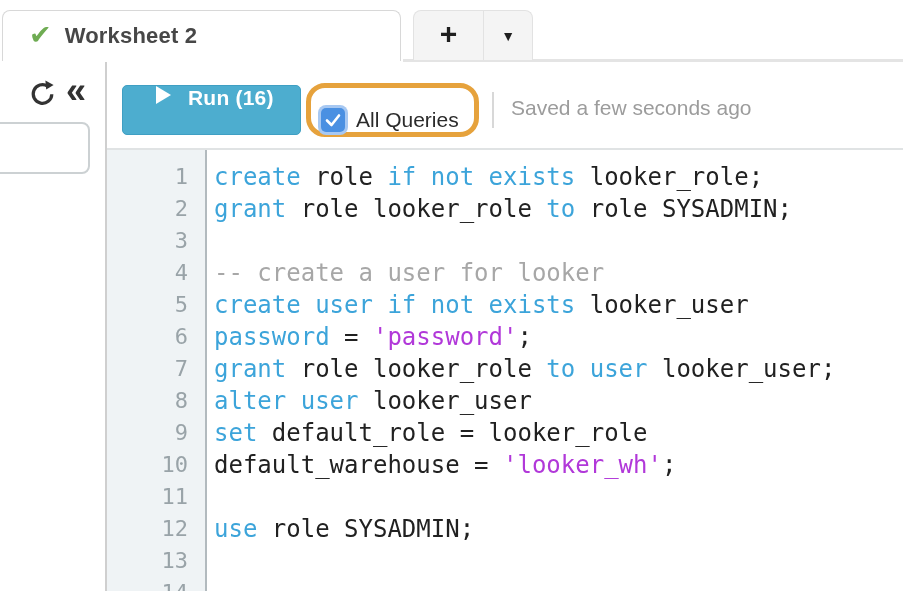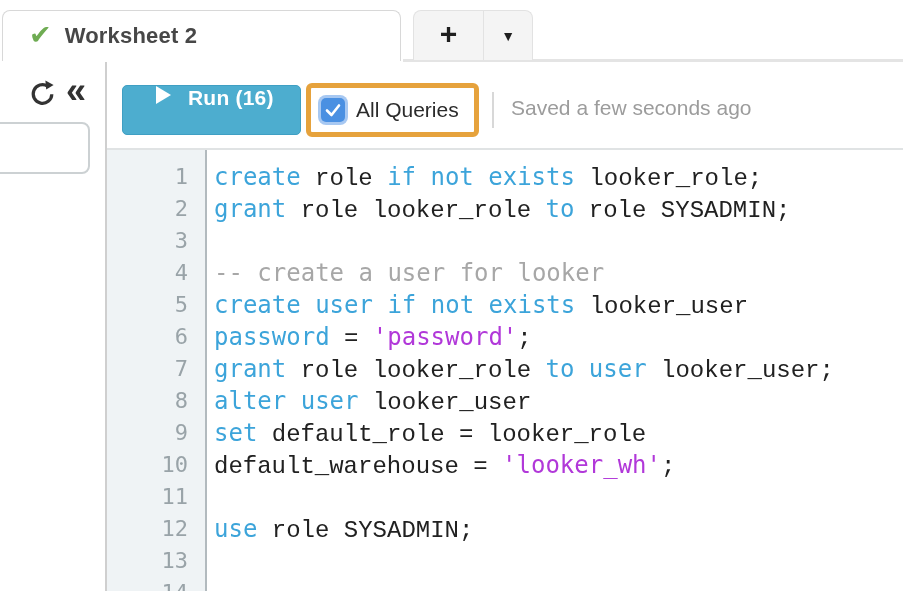--- a/index.html
+++ b/index.html
@@ -46,22 +46,22 @@
   .run-btn{
     position:absolute;left:15px;top:23px;width:179px;height:50px;
     background:var(--run-bg,#4dadcf);border:1.5px solid #3f9fc3;border-radius:5px;
     display:flex;align-items:flex-start;box-sizing:border-box;padding-left:33px;
     cursor:pointer;
   }
   .play-tri{width:0;height:0;border-left:15px solid #fff;border-top:9px solid transparent;border-bottom:9px solid transparent;}
   .run-label{color:#fff;font-size:21px;font-weight:bold;margin-left:17px;letter-spacing:.2px;}
   .aq-highlight{
     position:absolute;left:199px;top:21px;width:173px;height:54px;
-    border:5px solid var(--hl,#e6a23c);border-radius:6px;background:#fff;
-    display:flex;align-items:center;box-sizing:border-box;padding-left:10px;
+    border:5px solid var(--hl,#e6a23c);border-radius:19px;background:#fff;
+    display:flex;align-items:flex-end;box-sizing:border-box;padding-left:10px;
   }
   .aq-checkbox{
     width:24px;height:24px;background:var(--cb,#4a90e2);border-radius:5px;
     box-shadow:0 0 0 3px #a7c8f2;display:flex;align-items:center;justify-content:center;
     cursor:pointer;flex:none;
   }
   .aq-label{font-size:21px;color:#2b2b2b;margin-left:11px;white-space:nowrap;}
   .toolbar-divider{position:absolute;left:385px;top:30px;width:2px;height:36px;background:#d8d8d8;}
   .saved-status{position:absolute;left:404px;top:34px;font-size:21px;color:#9c9c9c;white-space:nowrap;}
   
@@ -78,21 +78,21 @@
     position:absolute;left:100px;top:0;right:0;height:441px;padding-top:11px;padding-left:7px;
     cursor:text;
   }
   .code-line{
     height:32px;line-height:32px;white-space:pre;
     font-family:"DejaVu Sans Mono",monospace;font-size:24px;color:var(--plain,#212121);
   }
   .tok-k{color:var(--kw,#3ca4da);text-align:center;}
   .tok-s{color:var(--str,#b138d9);margin-top:17px;}
   .tok-c{color:var(--cmt,#a7a7a7);}
-  .tok-p{color:var(--plain,#212121);font-family:Liberation Mono, monospace;}
+  .tok-p{color:var(--plain,#212121);}
 </style>
 </head>
 <body>
 
 <div class="tabbar">
   <div class="tabbar-border"></div>
   <div class="tab">
     <span class="tab-check">✔</span>
     <span class="tab-title">Worksheet 2</span>
   </div>

